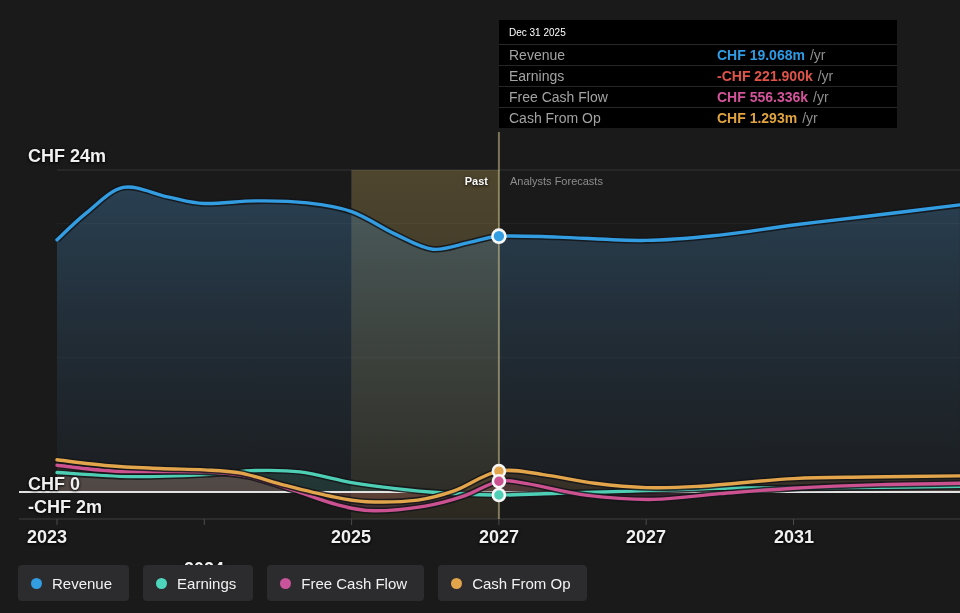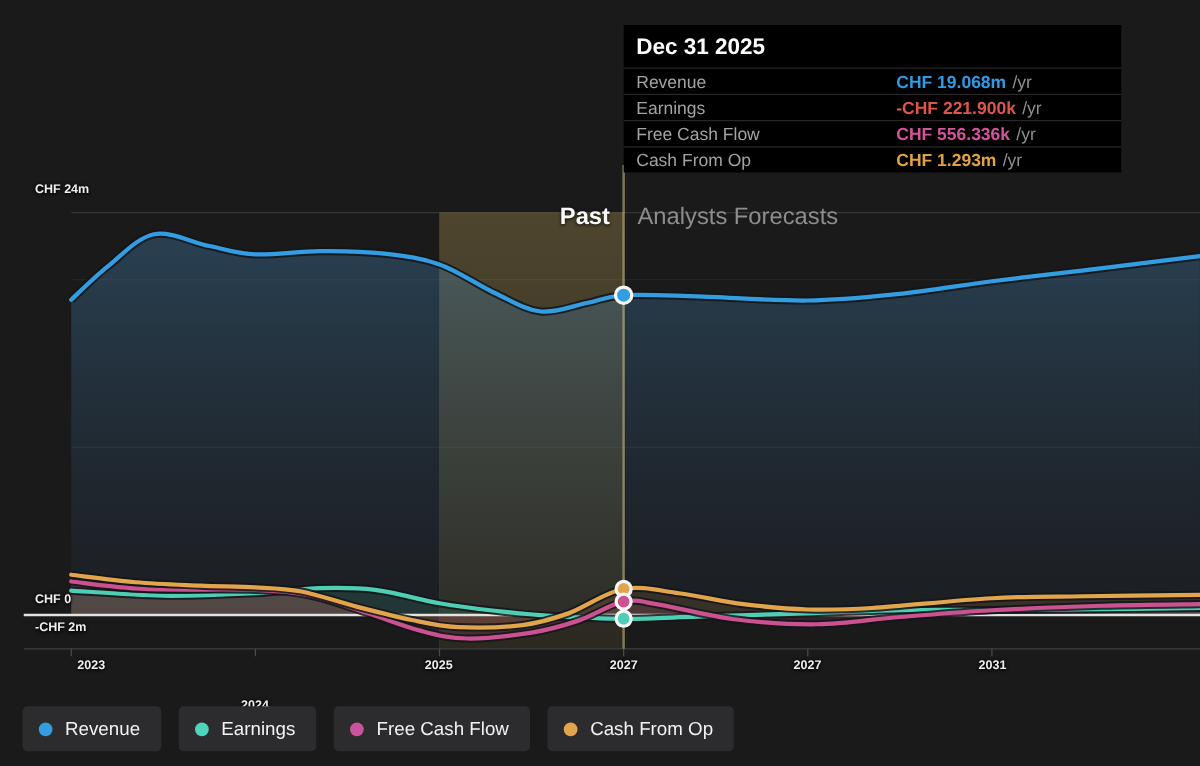--- a/index.html
+++ b/index.html
@@ -1,33 +1,33 @@
 <!DOCTYPE html>
 <html><head>
 <meta charset="utf-8">
 <style>
   * { margin:0; padding:0; box-sizing:border-box; }
   html,body { width:960px; height:613px; background:#1a1a1b; overflow:hidden;
               font-family:"Liberation Sans", sans-serif; position:relative; }
   #stage { position:absolute; inset:0; width:960px; height:613px; }
   svg#chart { position:absolute; left:0; top:0; }
 
-  .axis-label { position:absolute; color:#f0f0f0; font-weight:bold; font-size:10px;
+  .axis-label { position:absolute; color:#f0f0f0; font-weight:bold; font-size:18px;
                 text-shadow:0 1px 3px rgba(0,0,0,.95), 0 0 2px rgba(0,0,0,.8); }
   .x-label  { top:527px; transform:translateX(-50%); }
 
-  .zone-label { position:absolute; top:163px; font-size:19px; }
+  .zone-label { position:absolute; top:175px; font-size:11px; }
   #past-label { left:388px; width:100px; text-align:right; color:#fafafa; font-weight:bold;
                 text-shadow:0 1px 3px rgba(0,0,0,.9); }
   #forecast-label { left:510px; color:#8d8d8d; }
 
   
   #tooltip { position:absolute; left:499px; top:20px; width:398px; background:#000;
              z-index:5; }
-  .tt-title { color:#fff; font-weight:bold; font-size:18px; padding:7px 10px 6px 10px; }
+  .tt-title { color:#fff; font-weight:normal; font-size:10px; padding:7px 10px 6px 10px; }
   .tt-row { display:flex; align-items:center; border-top:1px solid #272727;
             padding:3px 10px 3px 10px; font-size:14px; height:21px; }
   .tt-label { color:#a3a3a3; width:208px; flex:0 0 208px; }
   .tt-value { font-weight:bold; }
   .tt-suffix { color:#8f8f8f; margin-left:5px; }
 
   
   #legend { position:absolute; left:18px; top:565px; display:flex; gap:14px; }
   .pill { display:flex; align-items:center; background:#2c2c2e; border-radius:4px;
           height:36px; padding:0 17px 0 13px; cursor:pointer; }
@@ -82,21 +82,21 @@
       <circle cx="498.90000000000003" cy="494.9771583333333" r="6" fill="#4ecfb5" stroke="#f7f7f7" stroke-width="2.6"></circle>
     </svg>
 
   <span class="axis-label" style="left:28px; top:146px;">CHF 24m</span>
   <span class="axis-label" style="left:28px; top:474px;">CHF 0</span>
   <span class="axis-label" style="left:28px; top:497px;">-CHF 2m</span>
 
   <span class="zone-label" id="past-label">Past</span>
   <span class="zone-label" id="forecast-label">Analysts Forecasts</span>
 
-  <span class="axis-label x-label" style="left:73px;">2023</span>
+  <span class="axis-label x-label" style="left:47px;">2023</span>
   <span class="axis-label x-label" style="left:204px;margin-top:32px;">2024</span>
   <span class="axis-label x-label" style="left:351px;">2025</span>
   <span class="axis-label x-label" style="left:499px;">2027</span>
   <span class="axis-label x-label" style="left:646px;">2027</span>
   <span class="axis-label x-label" style="left:794px;">2031</span>
 
   <div id="tooltip">
     <div class="tt-title">Dec 31 2025</div>
     <div class="tt-row">
       <span class="tt-label">Revenue</span>

